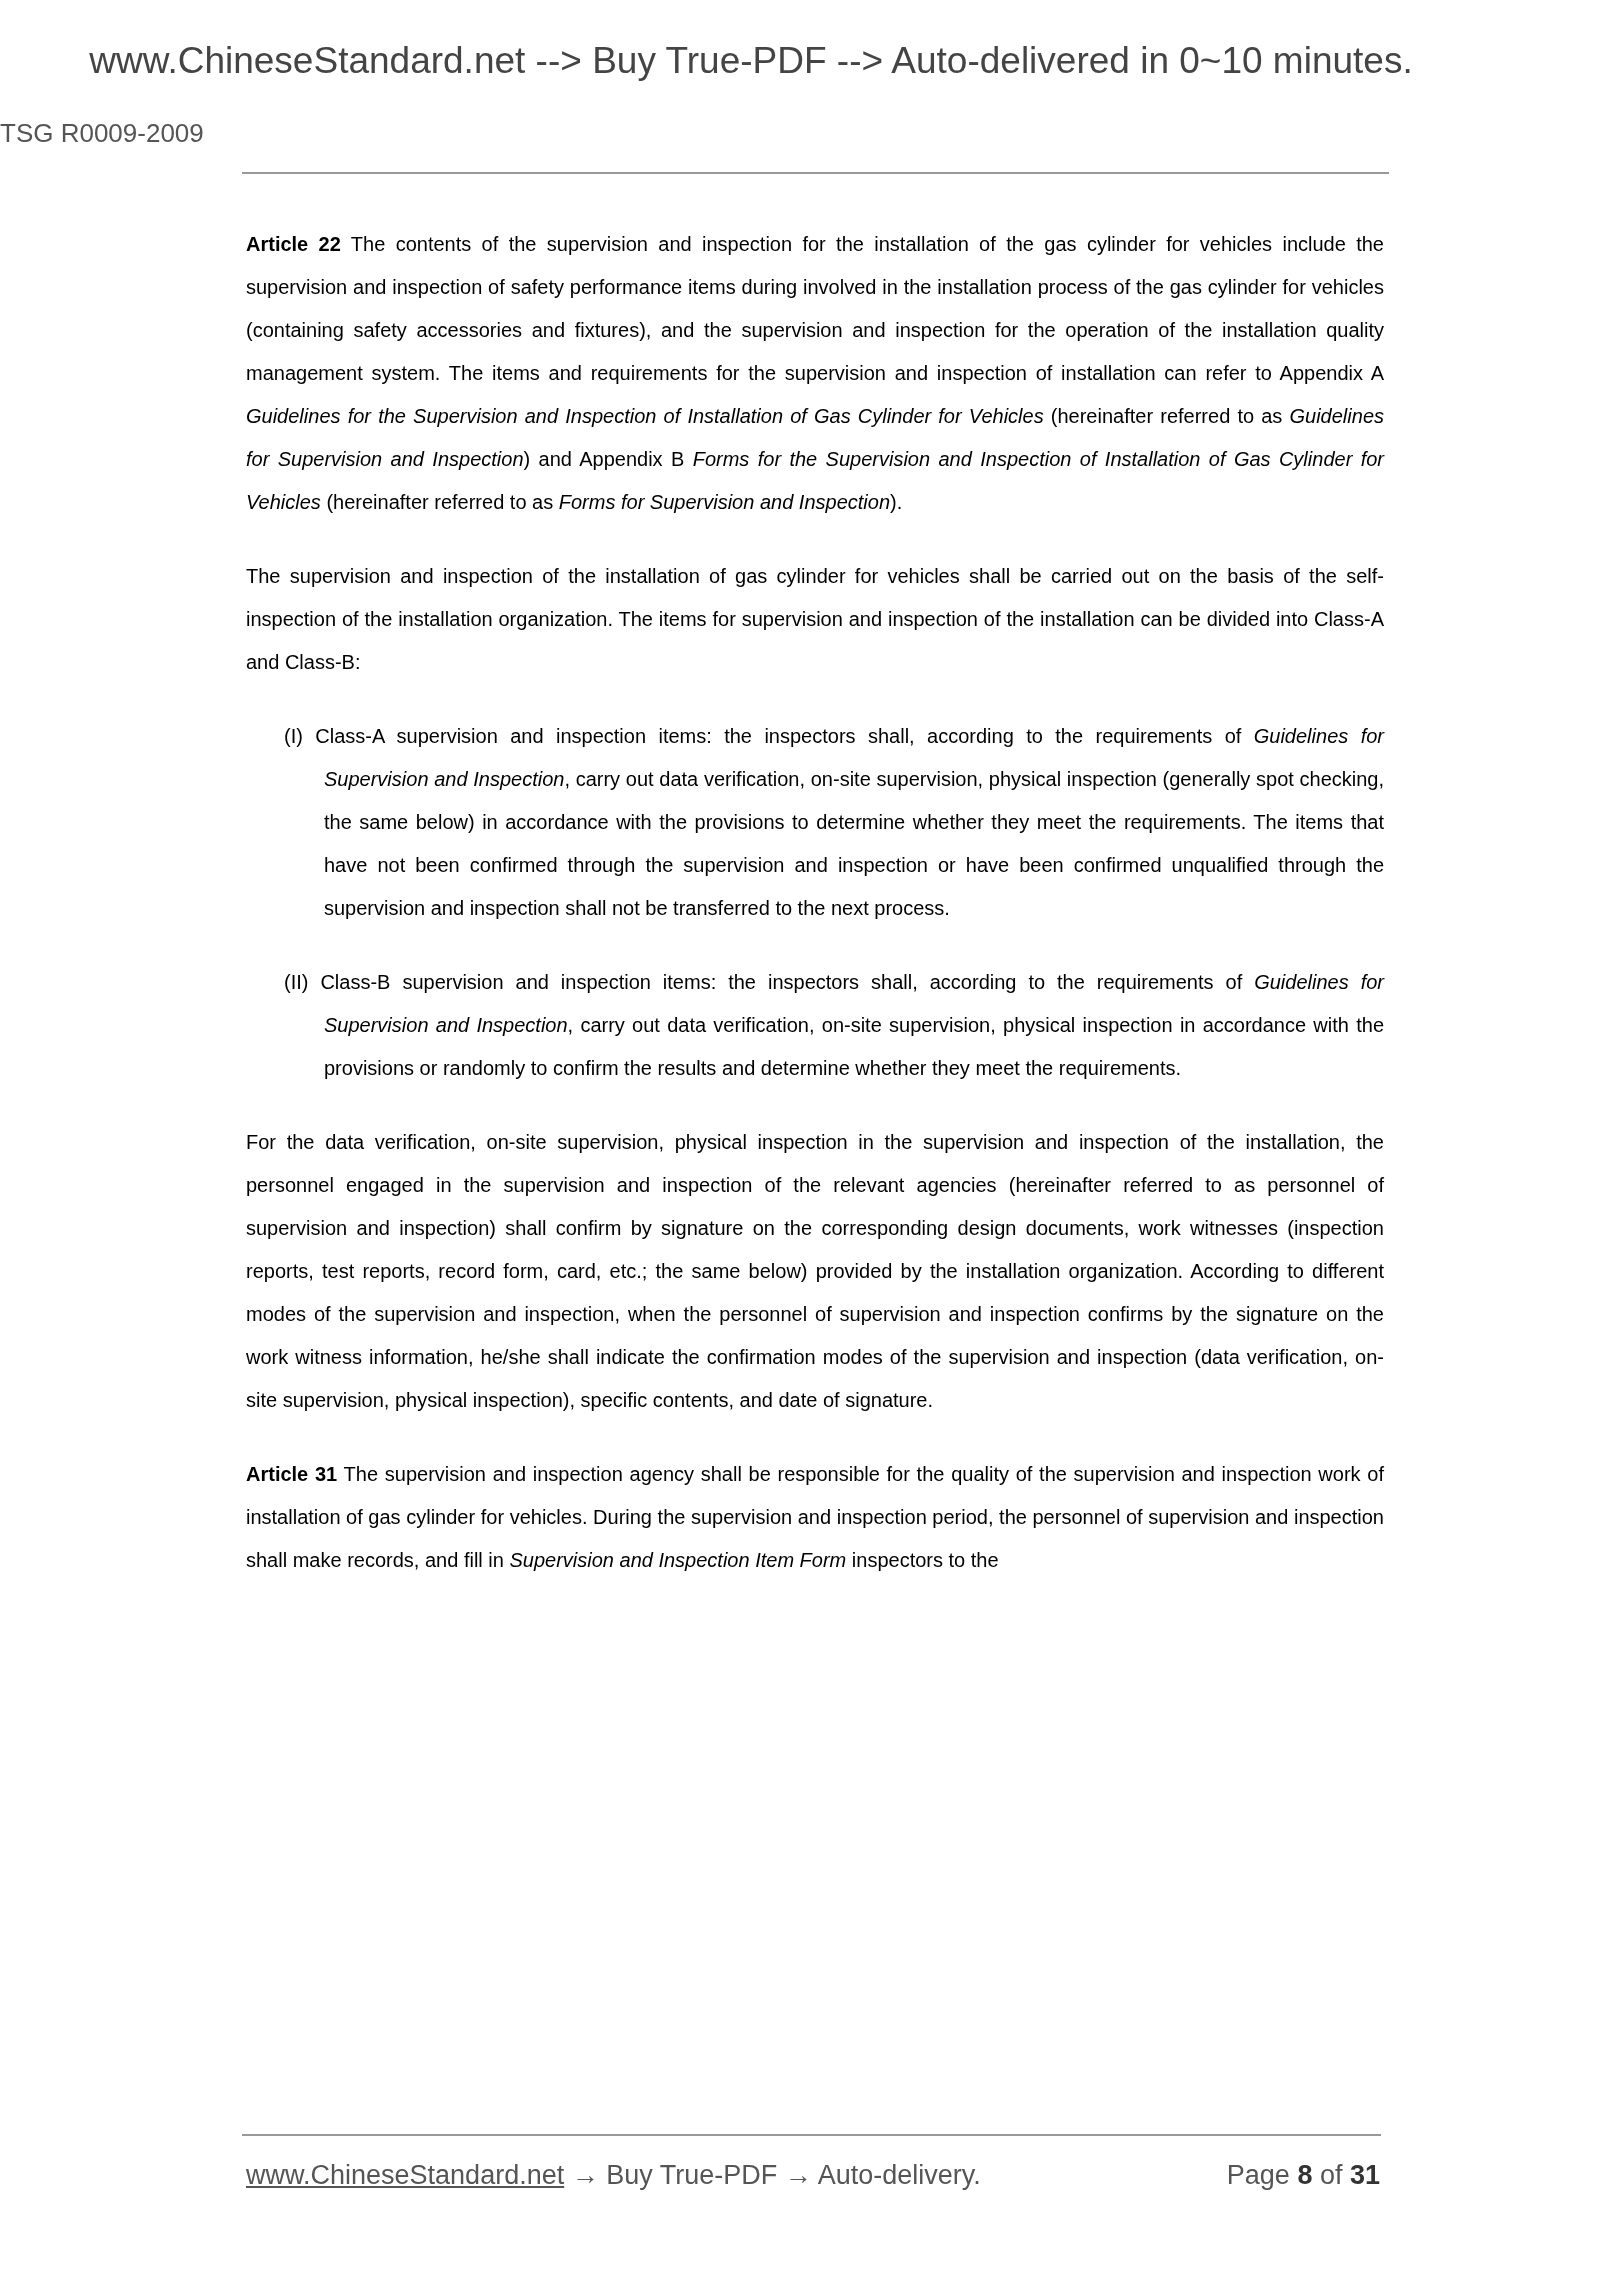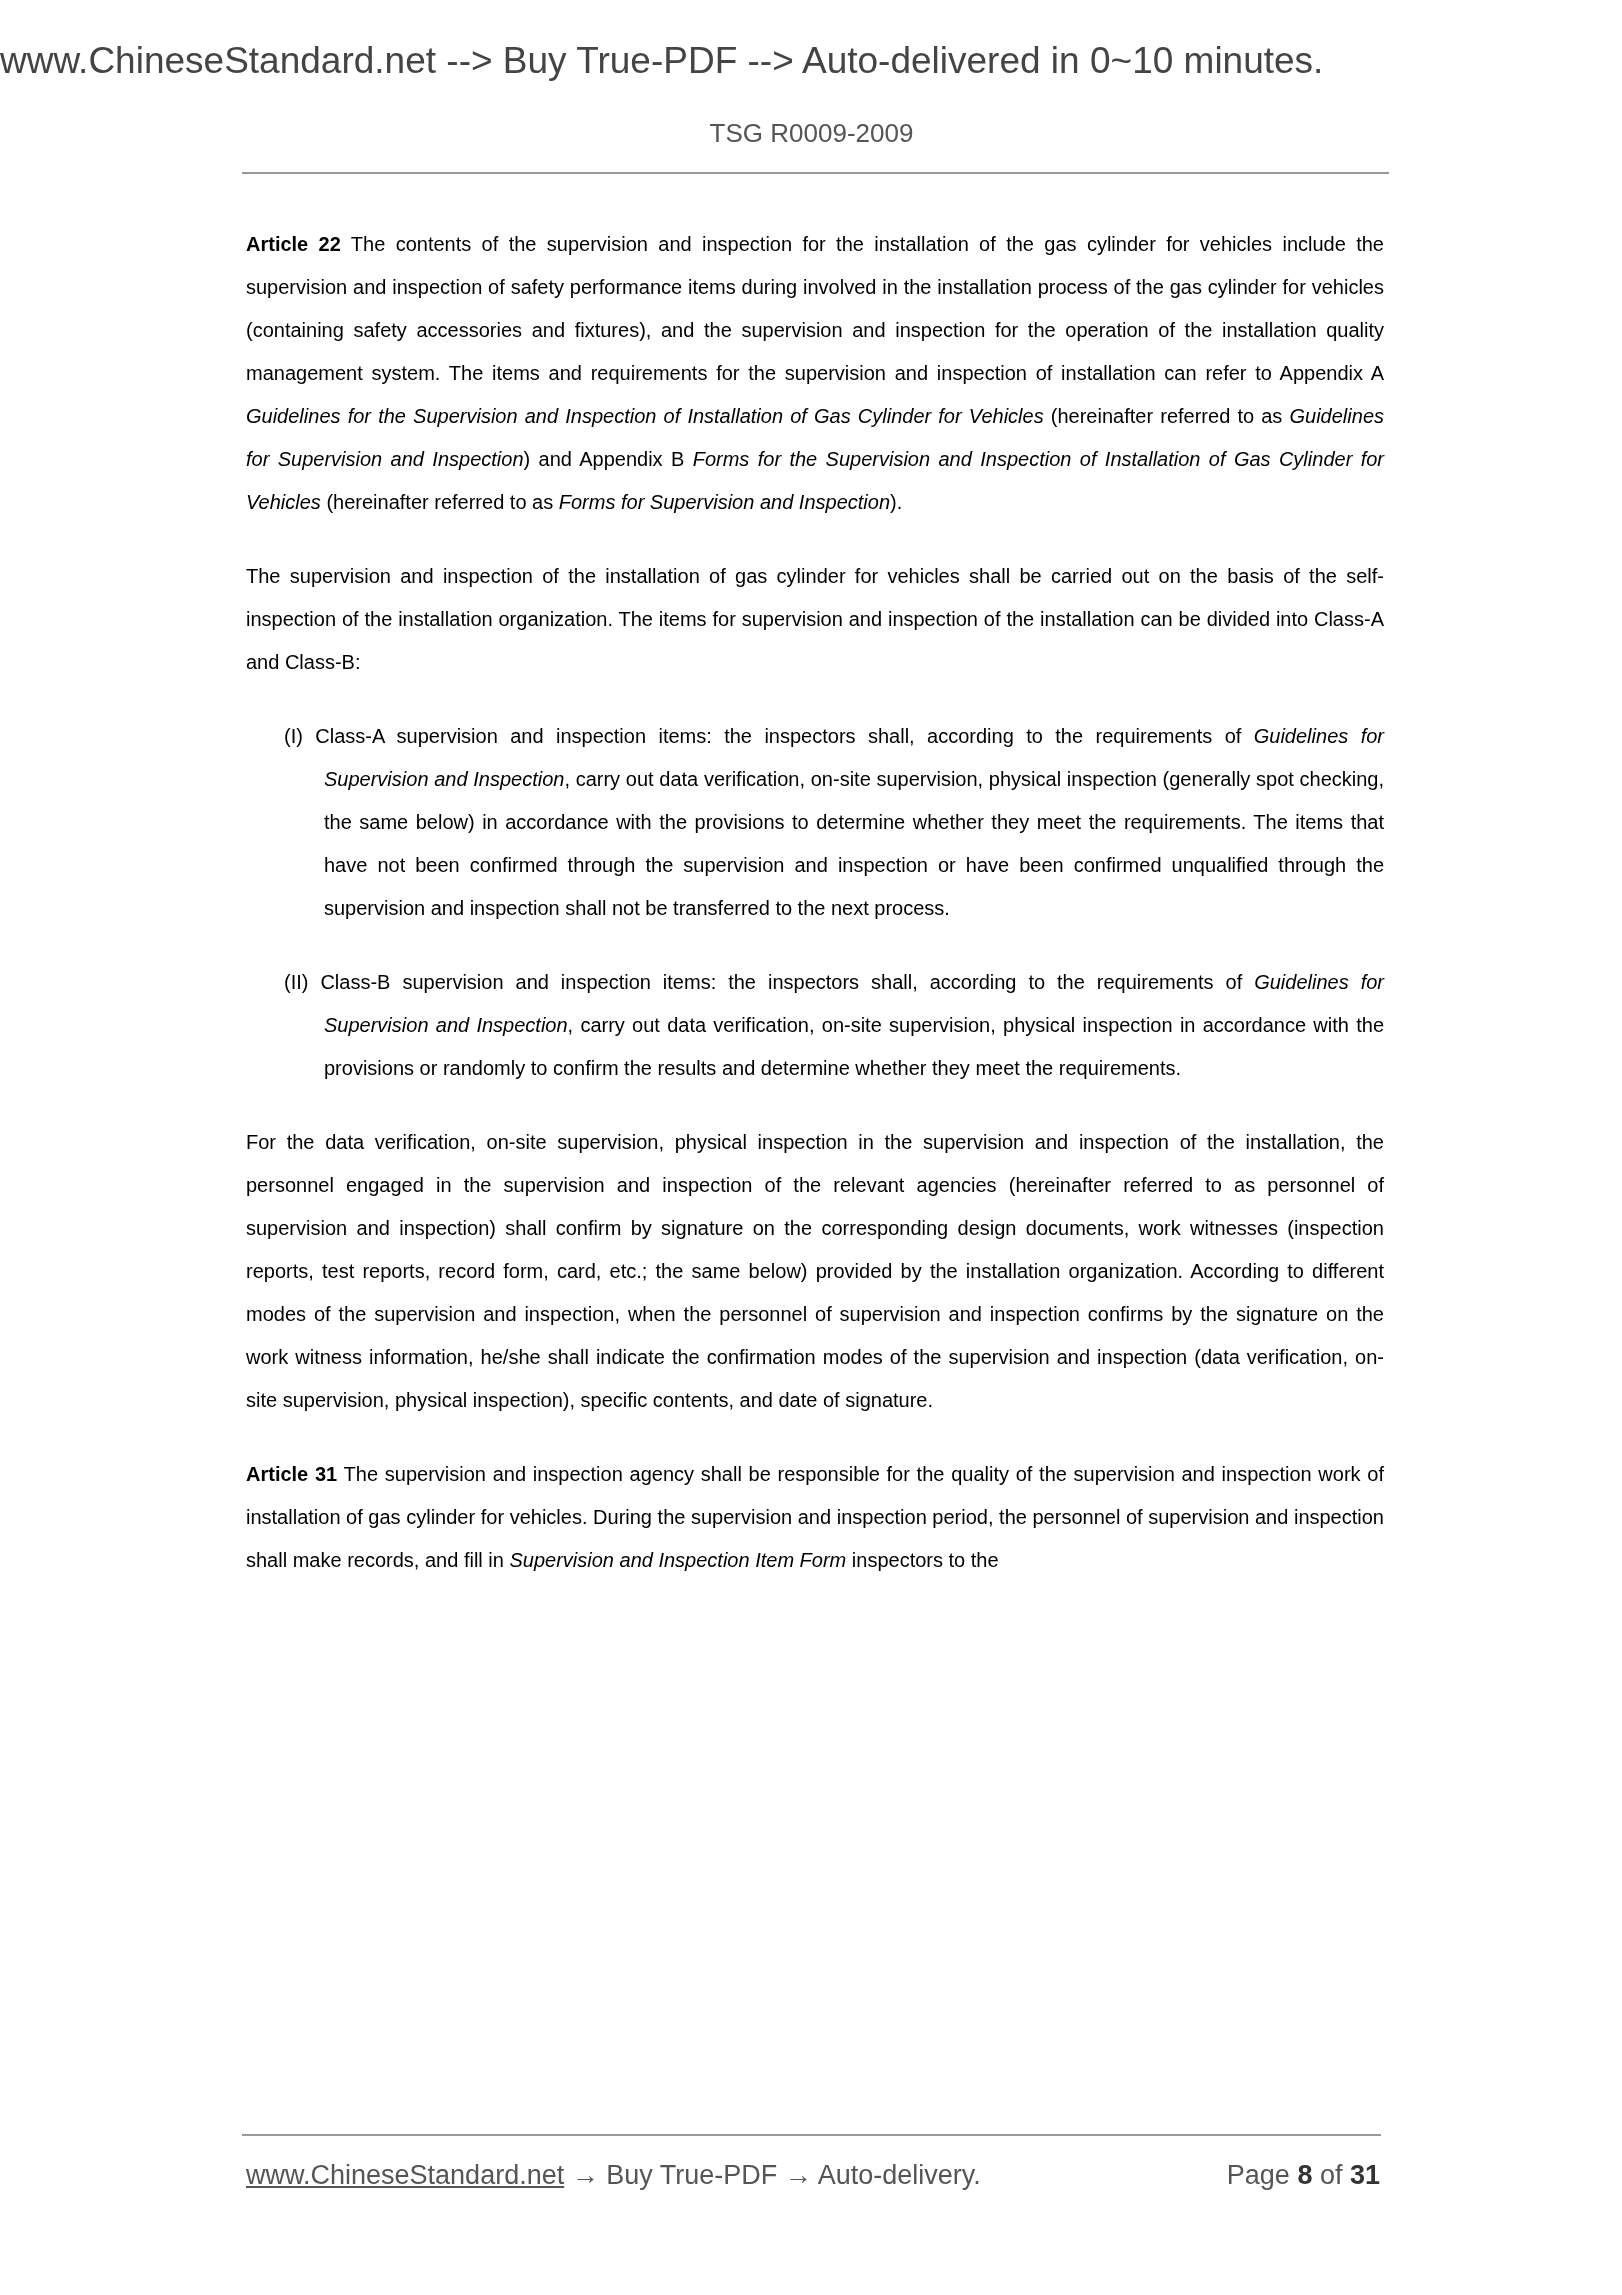--- a/index.html
+++ b/index.html
@@ -1,25 +1,25 @@
 <!DOCTYPE html>
 <html style="font-size:13.3px"><head>
 <meta charset="utf-8">
 <style>
   html, body { margin: 0; padding: 0; background: #ffffff; }
   body {
     width: 1623px; height: 2295px; position: relative; overflow: hidden;
     font-family: "Liberation Sans", sans-serif; color: #000;
   }
   .banner {
-    position: absolute; top: 40px; left: 0; width: 1502px; text-align: left;
+    position: absolute; top: 40px; left: 0; width: 1502px; text-align: center;
     font-size: 37px; color: #444; letter-spacing: 0px;
   }
   .doc-code {
-    position: absolute; top: 118px; left: 0; width: 1623px; text-align: center;
+    position: absolute; top: 118px; left: 0; width: 1623px; 
     font-size: 26px; color: #555;
   }
   .rule-top {
     position: absolute; top: 172px; left: 242px; width: 1147px; height: 1.7px; background: #999;
   }
   .content {
     position: absolute; top: 223px; left: 246px; width: 1138px;
     font-size: 20px; line-height: 43px; text-align: justify;
   }
   .content p { margin: 0 0 31px 0; }

